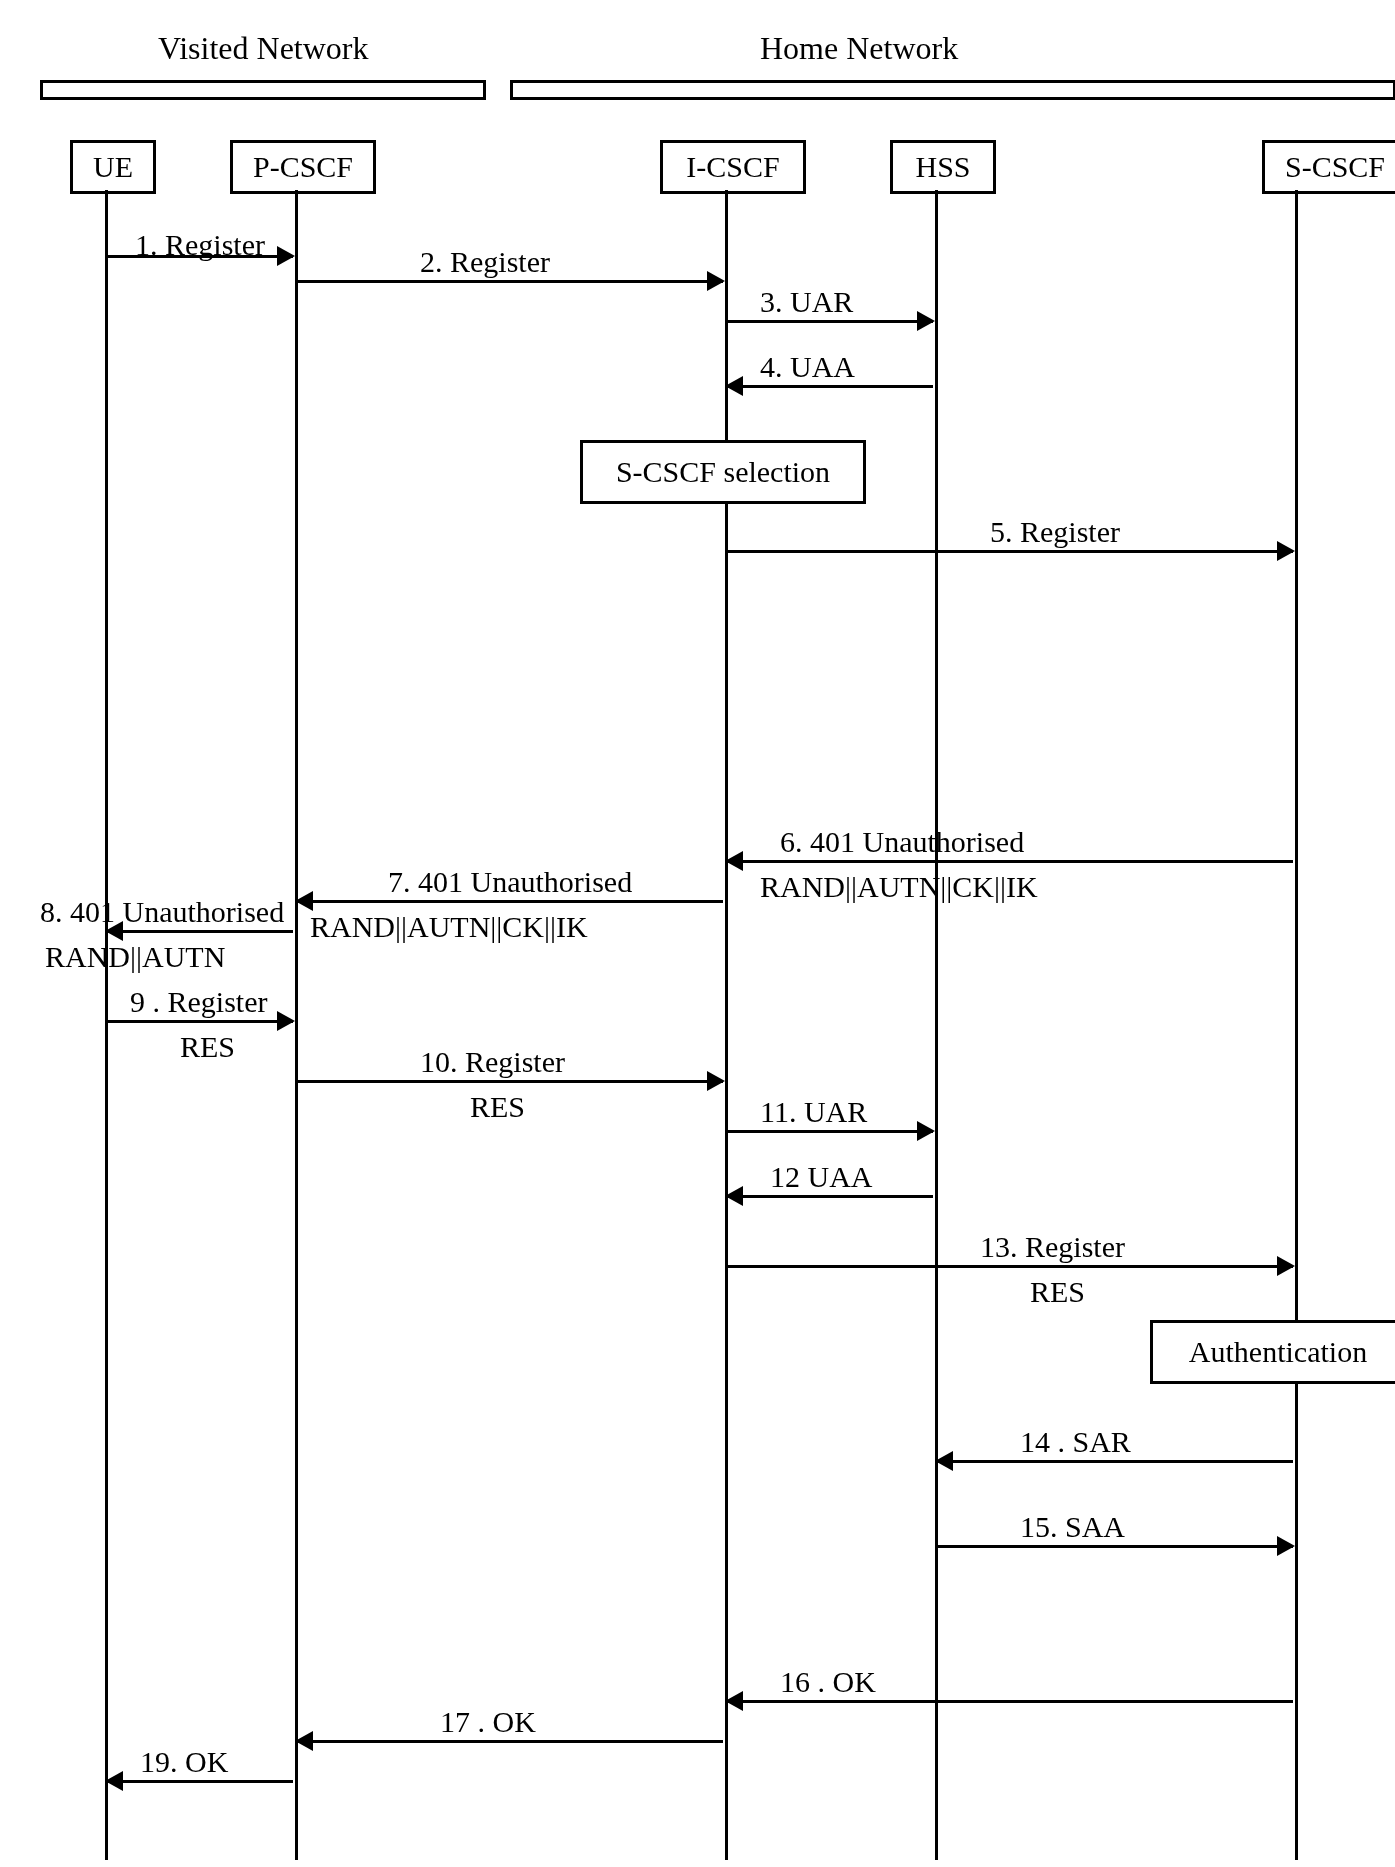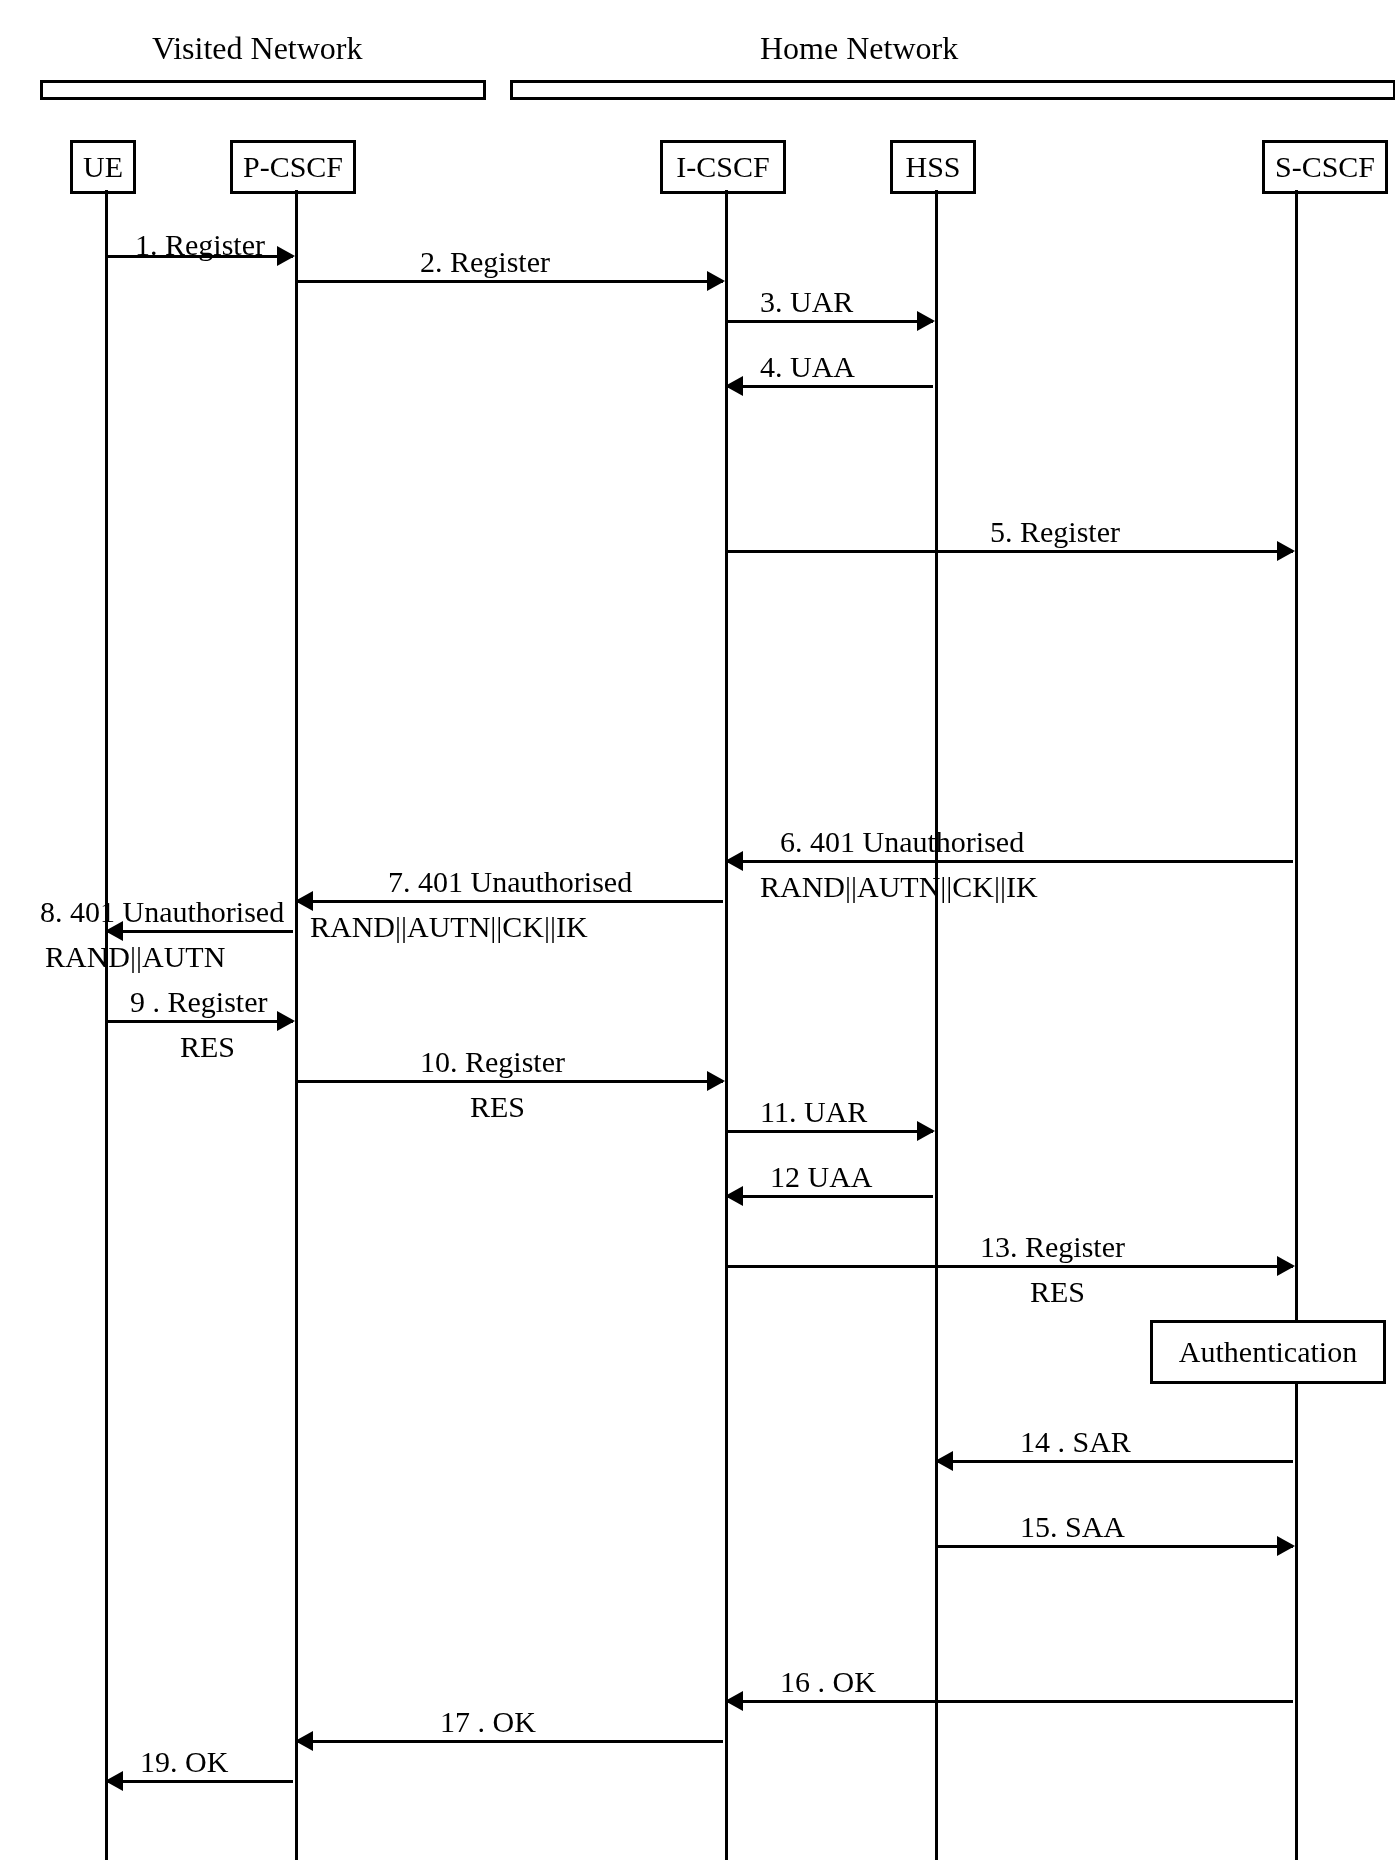--- a/index.html
+++ b/index.html
@@ -24,21 +24,21 @@
     font-size: 32px;
   }
   .box {
     position: absolute;
     border: 3px solid #000;
     background: #fff;
     display: flex;
     align-items: center;
     justify-content: center;
     font-size: 30px;
-    padding: 4px 0;
+    padding: 4px 10px;
   }
   .bar {
     position: absolute;
     height: 14px;
     border: 3px solid #000;
     background: #fff;
   }
   .vline {
     position: absolute;
     width: 3px;
@@ -66,21 +66,21 @@
     border-right: 18px solid #000;
     border-top: 10px solid transparent;
     border-bottom: 10px solid transparent;
   }
 </style>
 </head>
 <body>
 
 <div class="canvas">
 
-  <div class="label hdr" style="left:132px; top:10px;">Visited Network</div>
+  <div class="label hdr" style="left:138px; top:10px;">Visited Network</div>
   <div class="label hdr" style="left:740px; top:10px;">Home Network</div>
 
   <div class="bar" style="left:20px; top:60px; width:440px;"></div>
   <div class="bar" style="left:490px; top:60px; width:880px;"></div>
 
   <div class="box" style="left:50px;  top:120px; width:60px;  height:40px;">
       <span>UE</span>
     </div>
   <div class="box" style="left:210px; top:120px; width:120px; height:40px;">
       <span>P-CSCF</span>
@@ -106,20 +106,23 @@
 
   <div class="hline arrow-r" style="left:277px; top:260px; width:426px;"></div>
   <div class="label" style="left:400px; top:225px;">2. Register</div>
 
   <div class="hline arrow-r" style="left:707px; top:300px; width:206px;"></div>
   <div class="label" style="left:740px; top:265px;">3. UAR</div>
 
   <div class="hline arrow-l" style="left:707px; top:365px; width:206px;"></div>
   <div class="label" style="left:740px; top:330px;">4. UAA</div>
 
+  <div class="box" style="left:560px; top:420px; width:260px; height:50px;">
+    <span>S-CSCF selection</span>
+  </div>
 
   <div class="hline arrow-r" style="left:707px; top:530px; width:566px;"></div>
   <div class="label" style="left:970px; top:495px;">5. Register</div>
 
   <div class="hline arrow-l" style="left:707px; top:840px; width:566px;"></div>
   <div class="label" style="left:760px; top:805px;text-align:right;">6. 401 Unauthorised</div>
   <div class="label" style="left:740px; top:850px;">RAND||AUTN||CK||IK</div>
 
   <div class="hline arrow-l" style="left:277px; top:880px; width:426px;"></div>
   <div class="label" style="left:320px; top:845px;margin-left:48px;">7. 401 Unauthorised</div>

